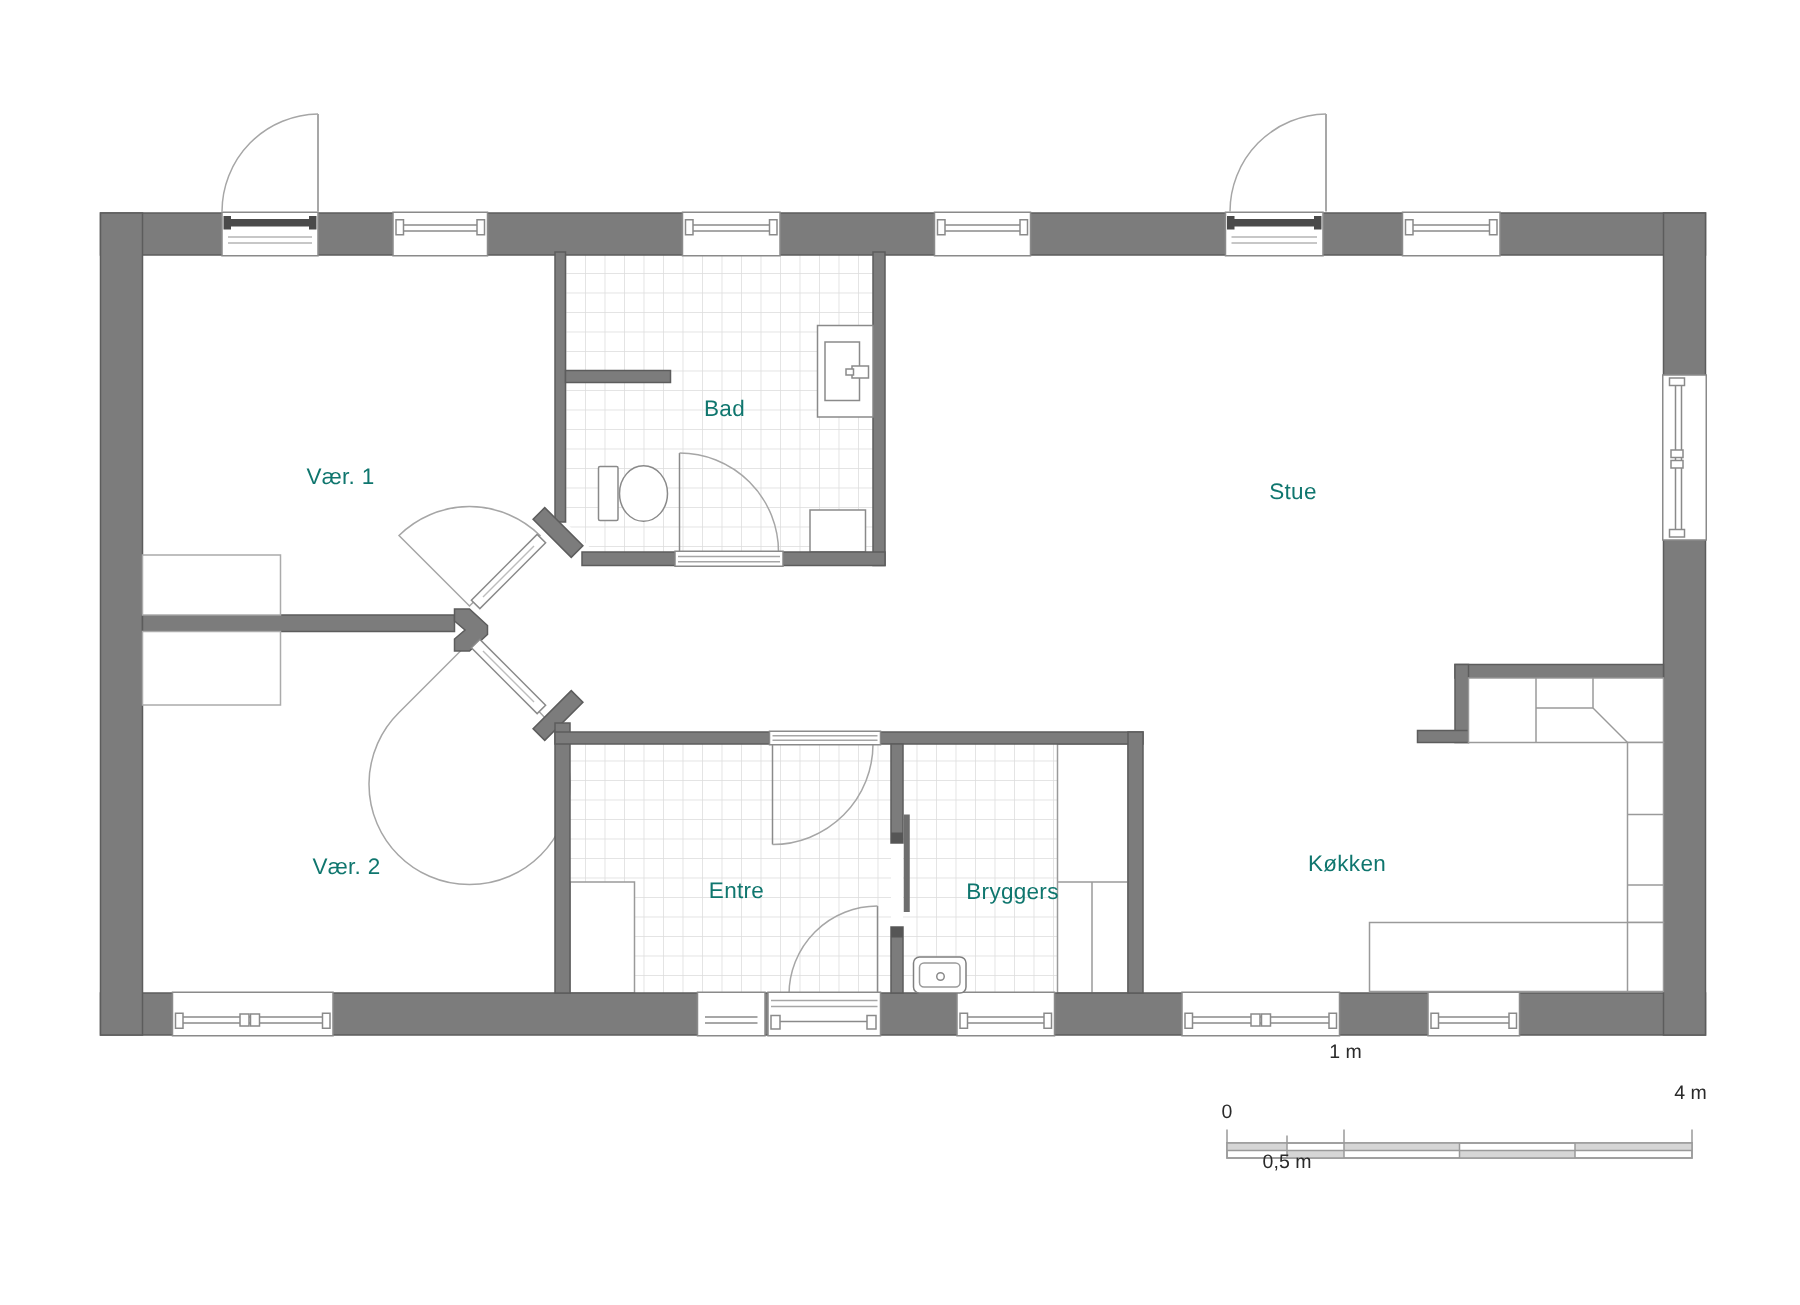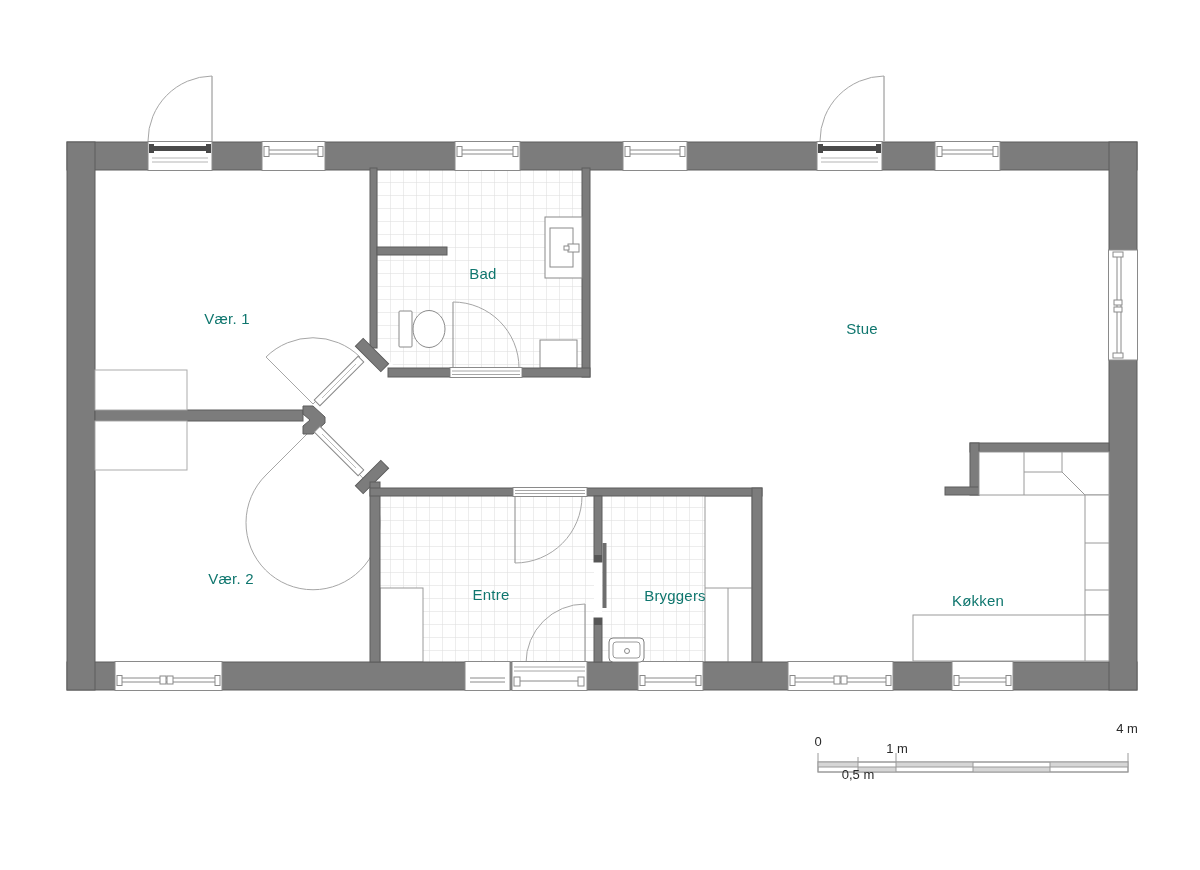--- a/index.html
+++ b/index.html
@@ -9,24 +9,24 @@
   .room-label{position:absolute;transform:translate(-50%,-50%);
               font-size:15px;color:#0f766e;white-space:nowrap;letter-spacing:.2px;}
   .scale-label{position:absolute;transform:translate(-50%,-50%);
                font-size:13px;color:#2a2a2a;white-space:nowrap;}
   .lbl-vaer-1{left:227px;top:296px;margin-top:22px;}
   .lbl-bad{left:483px;top:273px;}
   .lbl-stue{left:862px;top:328px;}
   .lbl-vaer-2{left:231px;top:562px;margin-top:16px;}
   .lbl-entre{left:491px;top:594px;text-align:right;}
   .lbl-bryggers{left:675px;top:595px;}
-  .lbl-koekken{left:978px;top:576px;margin-top:24px;}
+  .lbl-koekken{left:898px;top:576px;}
   .slbl-0{left:818px;top:741px;}
   .slbl-05{left:858px;top:774px;}
-  .slbl-1{left:897px;top:748px;}
+  .slbl-1{left:897px;top:701px;}
   .slbl-4{left:1127px;top:728px;}
 </style>
 </head>
 <body>
 
 <div id="stage">
 
 <svg id="plan-svg" width="1200" height="870" viewBox="0 0 1200 870">
   <defs>
     <pattern id="tile" width="13" height="13" patternUnits="userSpaceOnUse">

